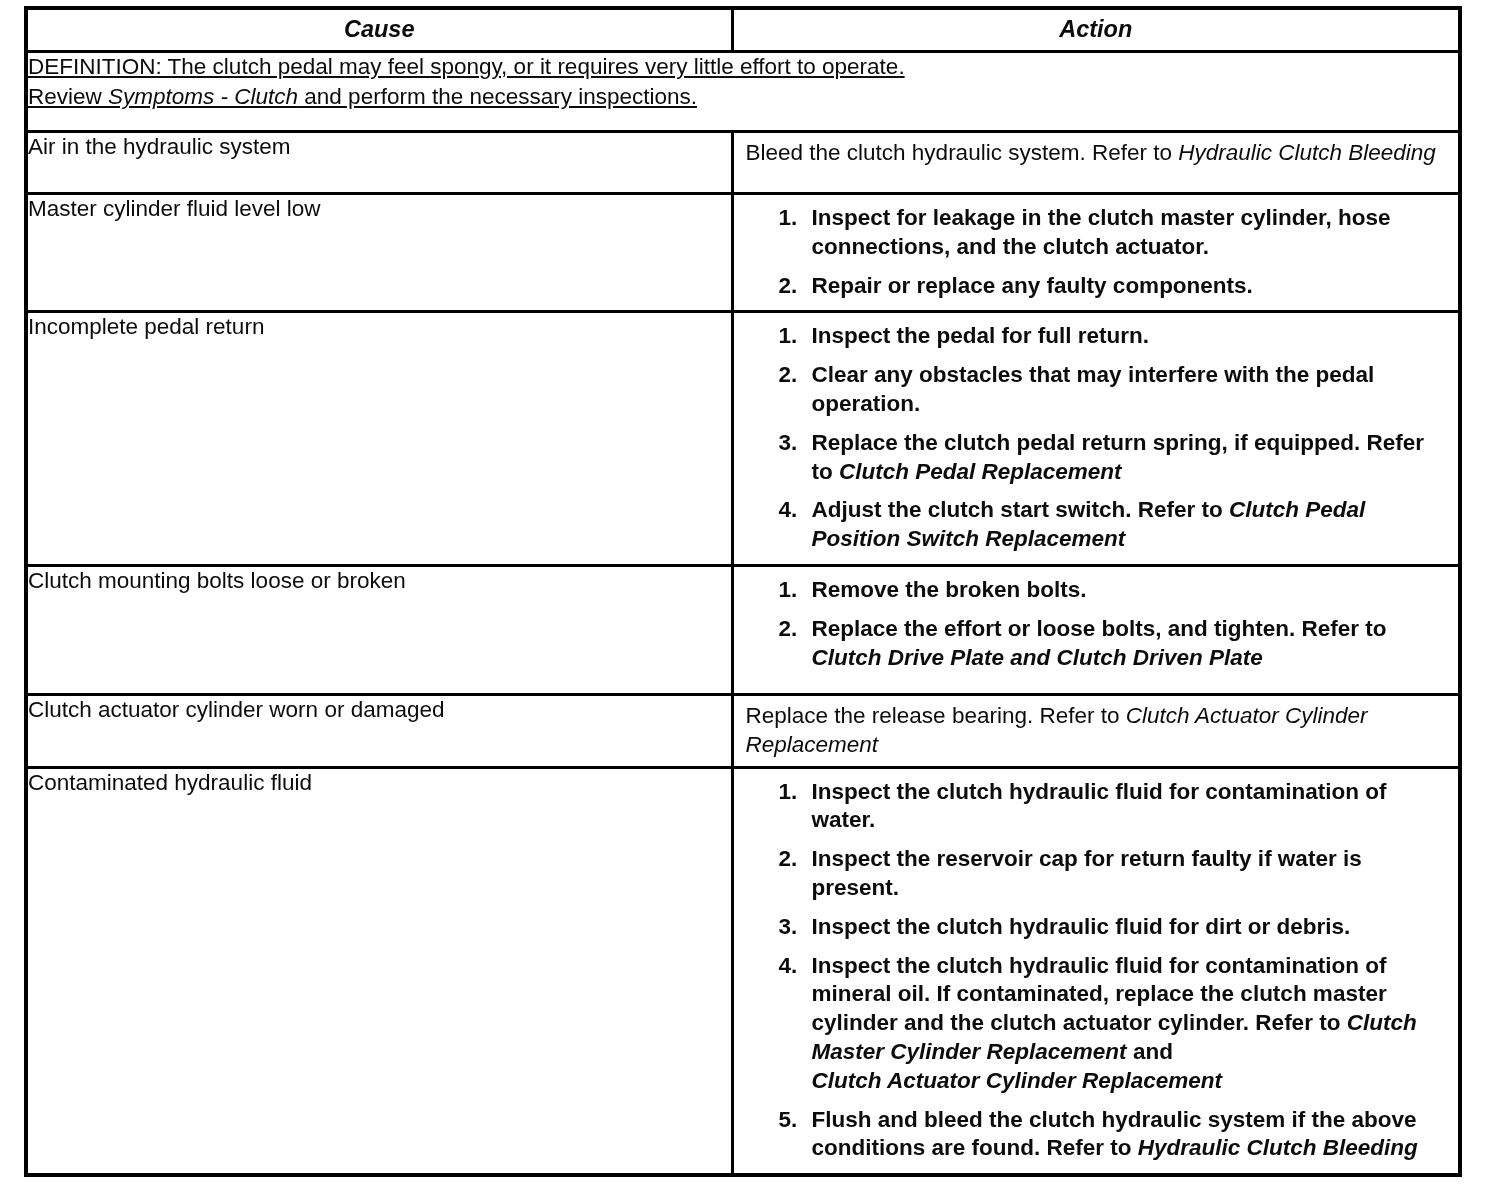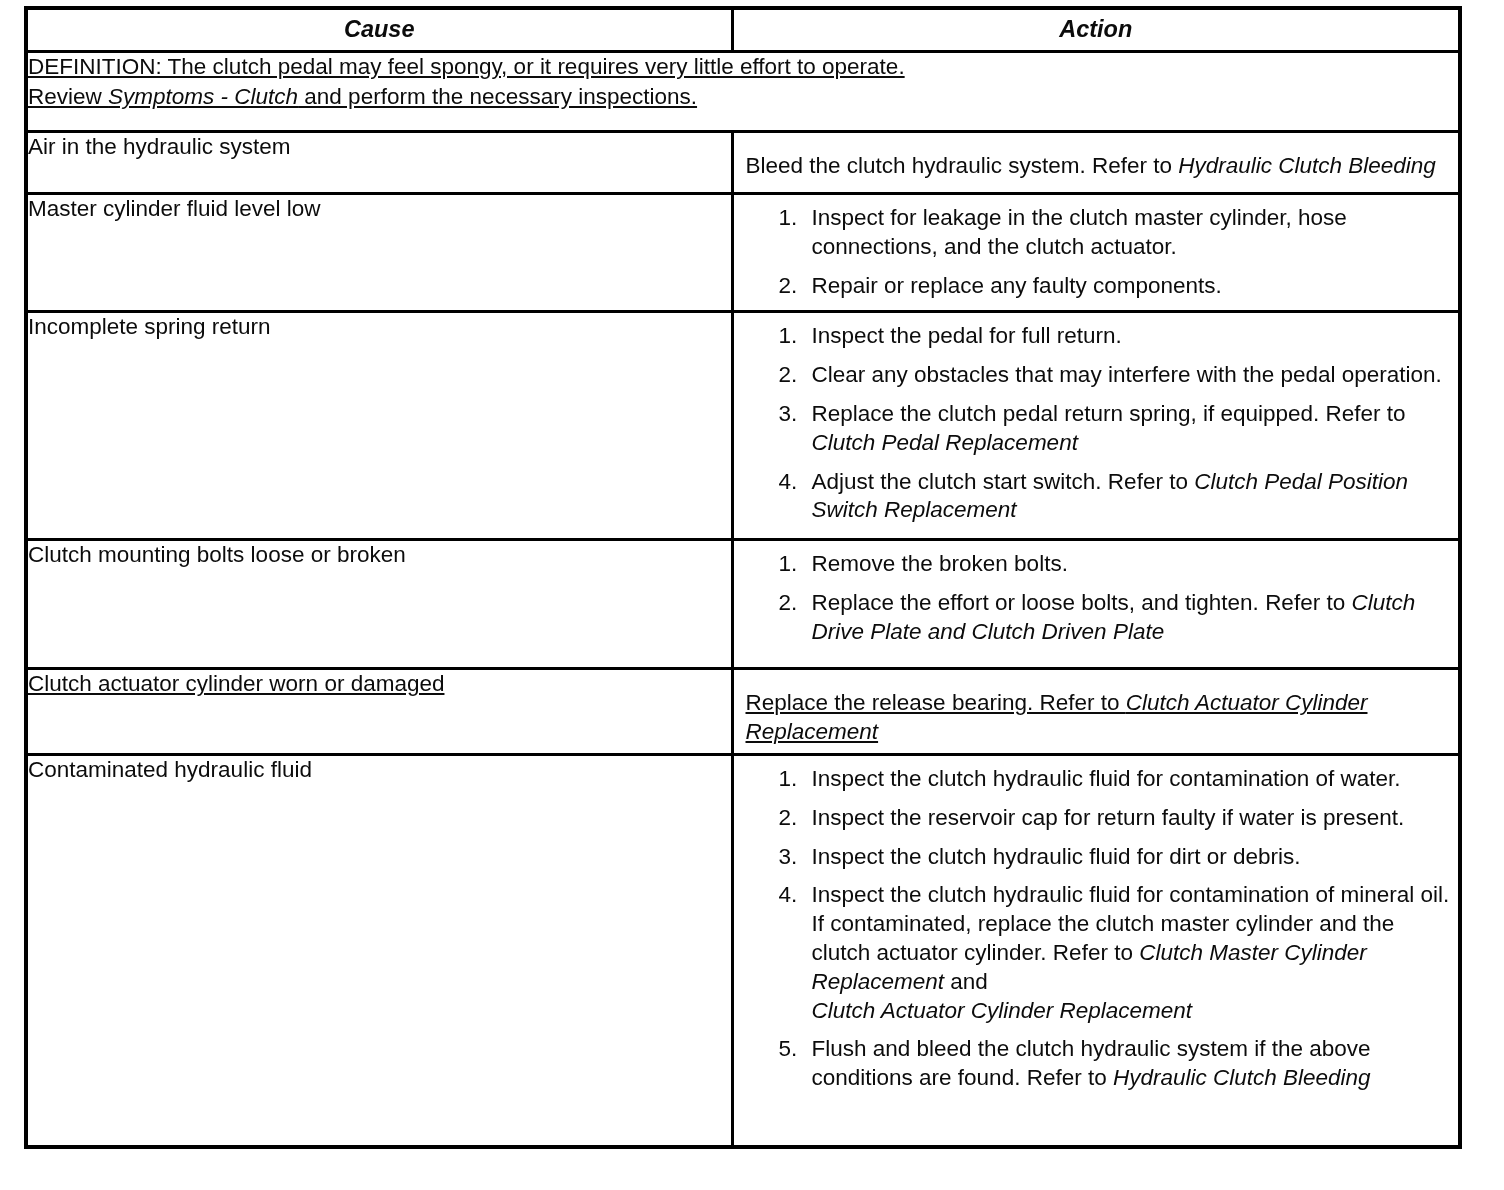--- a/index.html
+++ b/index.html
@@ -52,37 +52,38 @@
     text-align: center;
     vertical-align: middle;
     padding: 4px 0 6px 0;
     font-style: italic;
   }
   .definition-row { height: 80px; }
   .definition-cell { padding: 8px 14px 8px 12px; text-decoration: underline; }
   .def-line + .def-line { margin-top: 1px; }
   .cause-cell { padding: 7px 12px 6px 10px; }
   .action-cell { }
-  .action-text { margin: 19px 12px 6px 12px; }
+  .action-text { margin: 6px 12px 6px 12px; }
   .action-cell ol {
     margin: 9px 8px 8px 0;
     padding-left: 70px;
   }
   .action-cell li {
     padding-left: 8px;
     margin-bottom: 10px;
+    font-weight: bold;
   }
   .rich-italic { font-style: italic; }
   
   tr.row-1 { height: 62px; }
   tr.row-2 { height: 103px; }
   tr.row-3 { height: 228px; }
   tr.row-4 { height: 65px; }
   tr.row-5 { height: 129px; }
-  tr.row-6 { height: 64px; text-decoration: underline; }
+  tr.row-6 { height: 64px; }
   tr.row-7 { height: 392px; }
 </style>
 </head>
 <body>
 
 <div class="page">
   <table class="diag-table">
     <thead>
       <tr class="header-row">
         <th class="cause-col">Cause</th>
@@ -106,21 +107,21 @@
         <tr class="row-2">
           <td class="cause-cell">Master cylinder fluid level low</td>
           <td class="action-cell">
             <ol>
               <li><span>Inspect for leakage in the clutch master cylinder, hose connections, and the clutch actuator.</span></li>
               <li><span>Repair or replace any faulty components.</span></li>
             </ol>
           </td>
         </tr>
         <tr class="row-3">
-          <td class="cause-cell">Incomplete spring return</td>
+          <td class="cause-cell">Incomplete pedal return</td>
           <td class="action-cell">
             <ol>
               <li><span>Inspect the pedal for full return.</span></li>
               <li><span>Clear any obstacles that may interfere with the pedal operation.</span></li>
               <li><span>Replace the clutch pedal return spring, if equipped. Refer to </span><span class="rich-italic">Clutch Pedal Replacement</span></li>
               <li><span>Adjust the clutch start switch. Refer to </span><span class="rich-italic">Clutch Pedal Position Switch Replacement</span></li>
             </ol>
           </td>
         </tr>
         <tr class="row-5">

